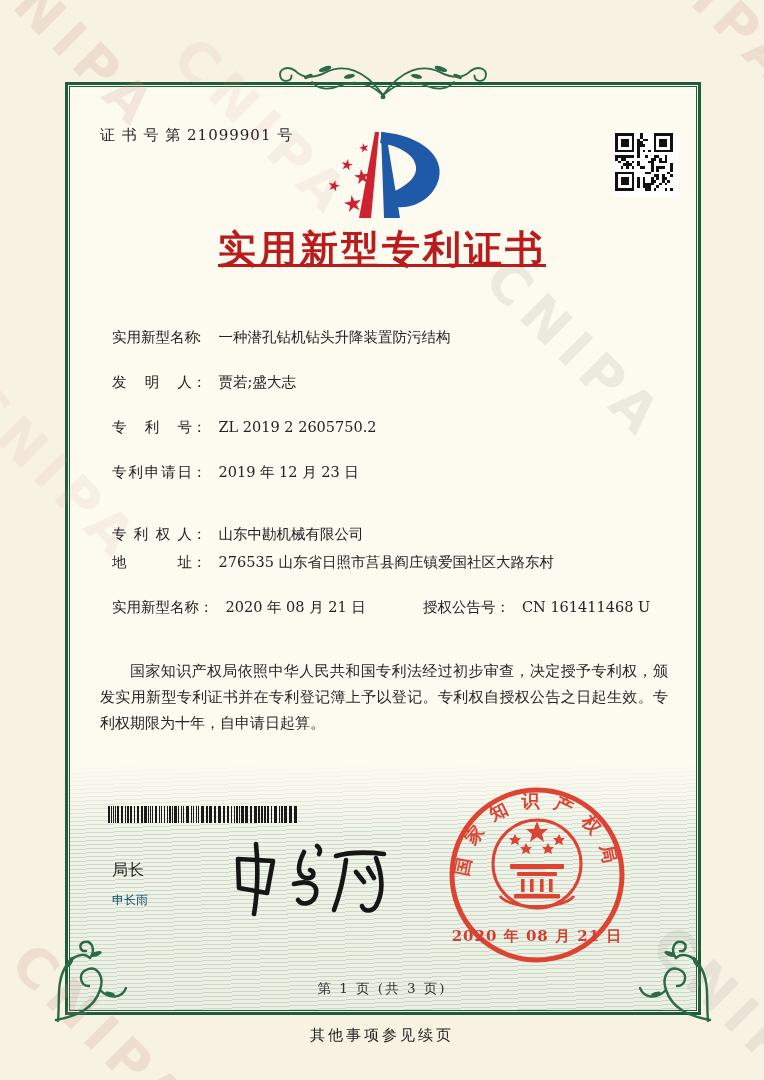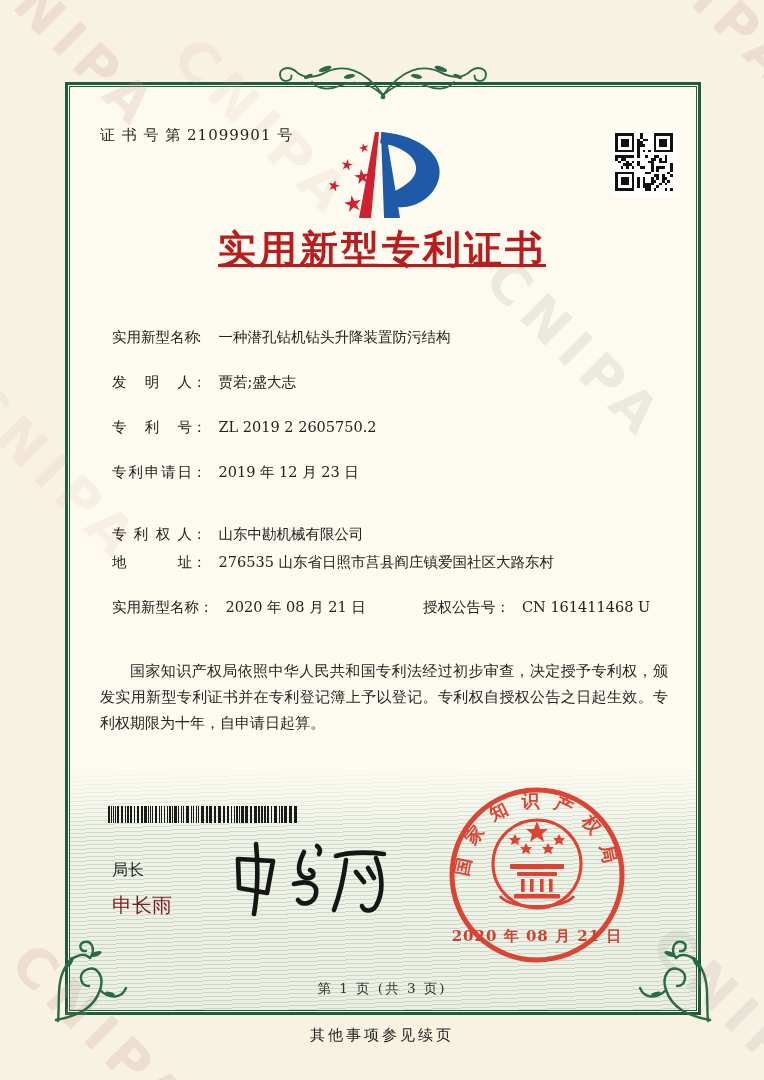--- a/index.html
+++ b/index.html
@@ -34,21 +34,21 @@
   .field-value{display:inline-block;margin-left:12px;}
   .grant-right{position:absolute;left:311px;top:0;white-space:nowrap;}
   .body-text{position:absolute;left:100px;top:630px;width:568px;margin-top:28px;}
   .body-text p{margin:0;font-size:15px;line-height:26px;text-align:justify;
     text-indent:2em;color:#262626;}
   .barcode{position:absolute;left:108px;top:806px;width:196px;height:17px;
     display:flex;align-items:stretch;}
   .barcode .bar{background:#191919;height:100%;flex:none;}
   .sig-title{position:absolute;left:112px;top:860px;font-size:16px;color:#222;
     font-family:"DejaVu Sans","Liberation Sans",sans-serif;}
-  .sig-name{position:absolute;left:112px;top:892px;font-size:20px;color:#7f1d1d;
+  .sig-name{position:absolute;left:112px;top:892px;font-size:12px;color:#0c4a6e;
     font-family:"DejaVu Sans","Liberation Sans",sans-serif;}
   .sig-svg{position:absolute;left:218px;top:832px;}
   .seal{position:absolute;left:442px;top:780px;}
   .page-indicator{position:absolute;left:0;right:0;top:980px;text-align:center;
     font-size:13.5px;letter-spacing:2px;color:#333;}
   .footer-note{position:absolute;left:0;right:0;top:1026px;text-align:center;
     font-size:15px;letter-spacing:3px;color:#222;}
   .flourish{position:absolute;pointer-events:none;}
   .qr{position:absolute;left:613px;top:131px;width:62px;height:62px;background:#fff;padding:2px;}
   .logo{position:absolute;left:320px;top:120px;}

